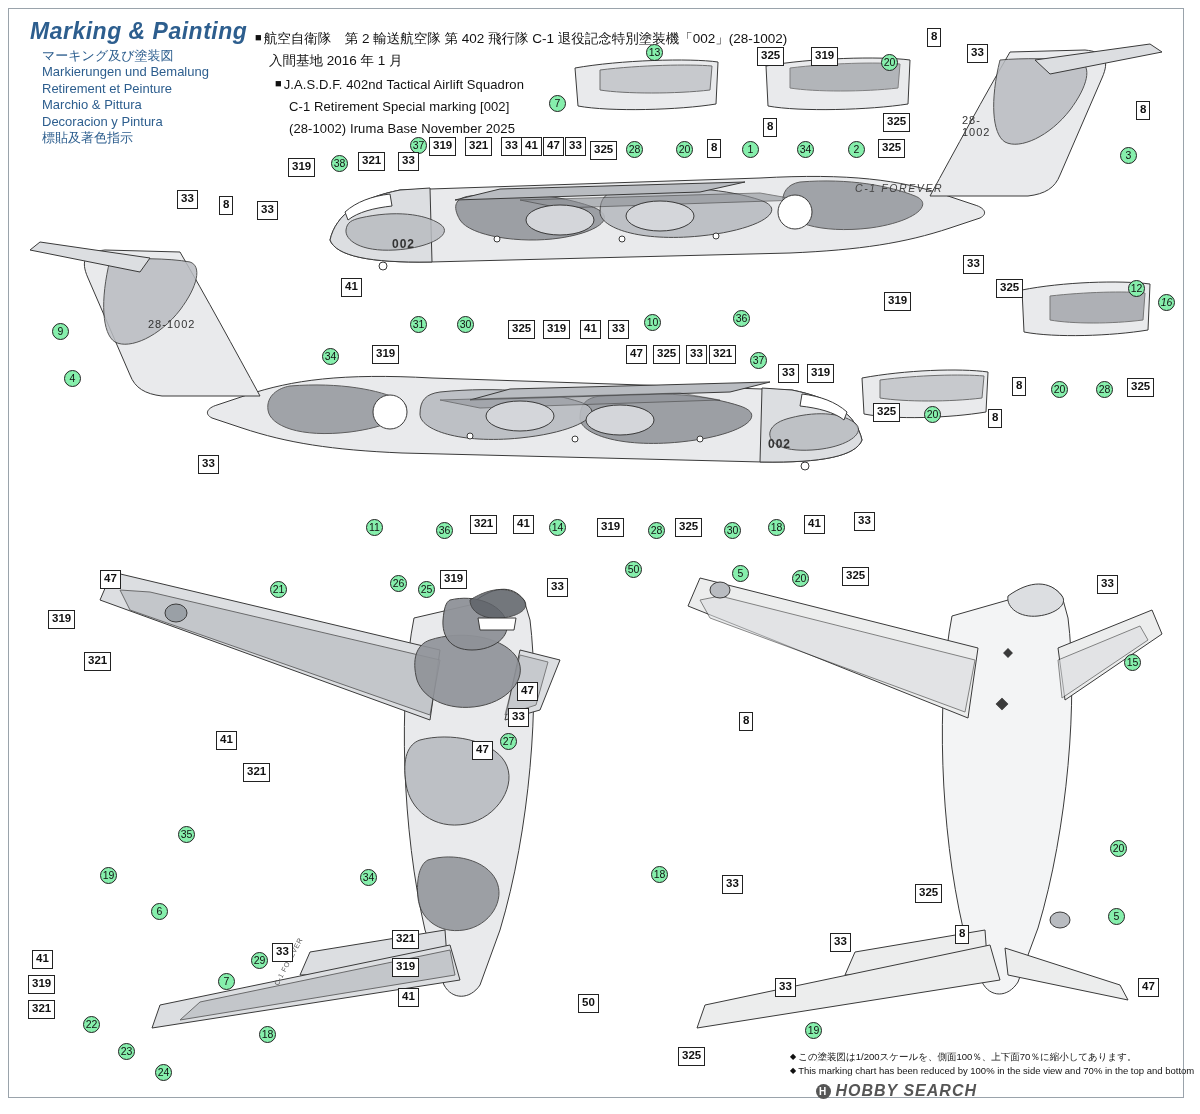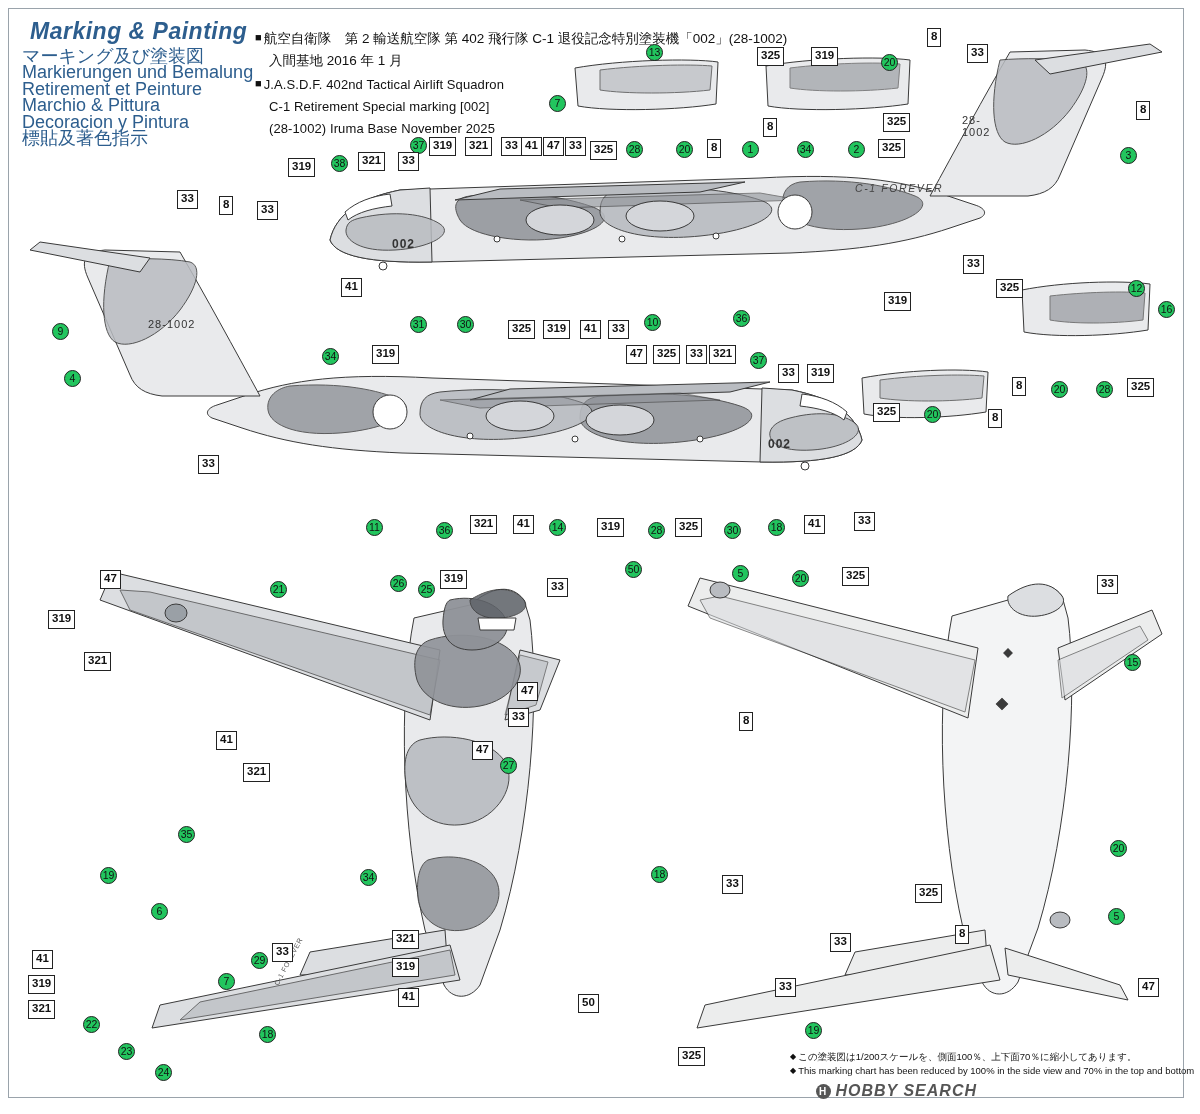--- a/index.html
+++ b/index.html
@@ -20,33 +20,33 @@
     box-sizing:border-box;
   }
   
   .title-main{
     position:absolute;left:30px;top:18px;
     font-size:23px;font-weight:bold;font-style:italic;
     color:#2d5e8e;letter-spacing:0.5px;
     white-space:nowrap;
   }
   .title-sub{
-    position:absolute;left:22px;top:48px;
-    font-size:18px;line-height:16.4px;color:#2d5e8e;
+    position:absolute;left:42px;top:48px;
+    font-size:13px;line-height:16.4px;color:#2d5e8e;
     white-space:nowrap;
   }
   .title-sub div{white-space:nowrap;}
   
   .caption{
     position:absolute;left:255px;top:26px;
     font-size:13.5px;line-height:22px;color:#111;
     white-space:nowrap;
   }
   .caption .jp{font-size:13.5px;}
-  .caption .en{font-size:13px;letter-spacing:0.1px;}
+  .caption .en{font-size:13px;letter-spacing:0.1px;margin-left:20px;}
   .caption .bullet{font-size:11px;vertical-align:2px;margin-right:2px;}
   .caption .indent{padding-left:14px;}
   
   .footnote{
     position:absolute;left:790px;top:1050px;
     font-size:9.5px;line-height:14px;color:#111;
     white-space:nowrap;
   }
   .footnote .d{font-size:8px;vertical-align:1px;margin-right:2px;}
   
@@ -67,21 +67,21 @@
     font-size:11.5px;font-weight:bold;color:#111;
     line-height:1;
     white-space:nowrap;
   }
   .cal.box{
     border:1px solid #222;background:#fff;
     padding:2px 3px 3px 3px;
     font-size:11.5px;
   }
   .cal.circ{
-    border:1px solid #222;background:#22c55e;border-radius:50%;
+    border:1px solid #222;background:#86efac;border-radius:50%;
     width:15px;height:15px;
     display:flex;align-items:center;justify-content:center;
     font-size:10.5px;font-weight:normal;
   }
   
   svg.art{position:absolute;left:0;top:0;width:1200px;height:1114px;pointer-events:none;}
 </style>
 </head>
 <body>
 
@@ -301,21 +301,21 @@
       <div class="cal box" style="left: 626px; top: 345px;">47</div>
       <div class="cal box" style="left: 653px; top: 345px;">325</div>
       <div class="cal box" style="left: 686px; top: 345px;">33</div>
       <div class="cal box" style="left: 709px; top: 345px;">321</div>
       <div class="cal circ" style="left: 750px; top: 352px;">37</div>
       <div class="cal box" style="left: 778px; top: 364px;">33</div>
       <div class="cal box" style="left: 807px; top: 364px;">319</div>
       <div class="cal box" style="left: 884px; top: 292px;">319</div>
       <div class="cal box" style="left: 996px; top: 279px;">325</div>
       <div class="cal circ" style="left: 1128px; top: 280px;">12</div>
-      <div class="cal circ" style="left: 1158px; top: 301px;">16</div>
+      <div class="cal circ" style="left: 1158px; top: 294px; font-style: italic;">16</div>
       <div class="cal box" style="left: 1012px; top: 377px;">8</div>
       <div class="cal circ" style="left: 1051px; top: 381px;">20</div>
       <div class="cal circ" style="left: 1096px; top: 381px;">28</div>
       <div class="cal box" style="left: 1127px; top: 378px;">325</div>
       <div class="cal box" style="left: 873px; top: 403px;">325</div>
       <div class="cal circ" style="left: 924px; top: 406px;">20</div>
       <div class="cal box" style="left: 988px; top: 409px;">8</div>
       <div class="cal box" style="left: 198px; top: 455px;">33</div>
       <div class="cal circ" style="left: 366px; top: 519px;">11</div>
       <div class="cal circ" style="left: 436px; top: 522px;">36</div>
@@ -332,21 +332,21 @@
       <div class="cal box" style="left: 100px; top: 570px;">47</div>
       <div class="cal box" style="left: 48px; top: 610px;">319</div>
       <div class="cal box" style="left: 84px; top: 652px;">321</div>
       <div class="cal circ" style="left: 270px; top: 581px;">21</div>
       <div class="cal circ" style="left: 390px; top: 575px;">26</div>
       <div class="cal circ" style="left: 418px; top: 581px;">25</div>
       <div class="cal box" style="left: 440px; top: 570px;">319</div>
       <div class="cal box" style="left: 547px; top: 578px;">33</div>
       <div class="cal box" style="left: 517px; top: 682px;">47</div>
       <div class="cal box" style="left: 508px; top: 708px;">33</div>
-      <div class="cal circ" style="left: 500px; top: 757px;">27</div>
+      <div class="cal circ" style="left: 500px; top: 733px;">27</div>
       <div class="cal box" style="left: 472px; top: 741px;">47</div>
       <div class="cal box" style="left: 216px; top: 731px;">41</div>
       <div class="cal box" style="left: 243px; top: 763px;">321</div>
       <div class="cal circ" style="left: 178px; top: 826px;">35</div>
       <div class="cal circ" style="left: 360px; top: 869px;">34</div>
       <div class="cal circ" style="left: 100px; top: 867px;">19</div>
       <div class="cal circ" style="left: 151px; top: 903px;">6</div>
       <div class="cal box" style="left: 272px; top: 943px;">33</div>
       <div class="cal circ" style="left: 251px; top: 952px;">29</div>
       <div class="cal circ" style="left: 218px; top: 973px;">7</div>

